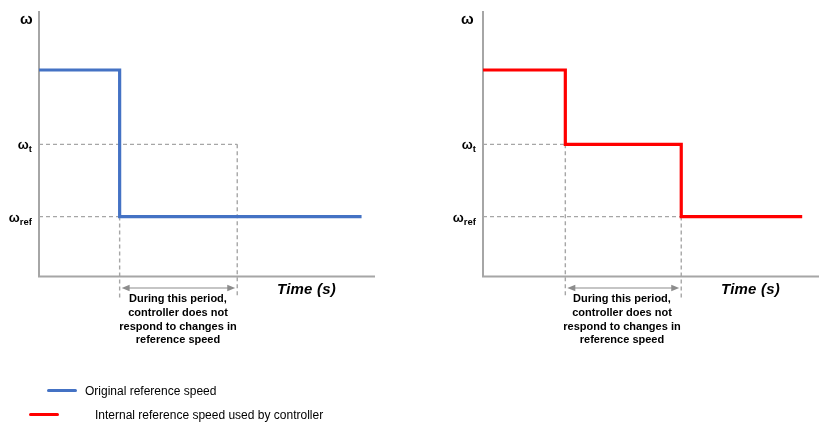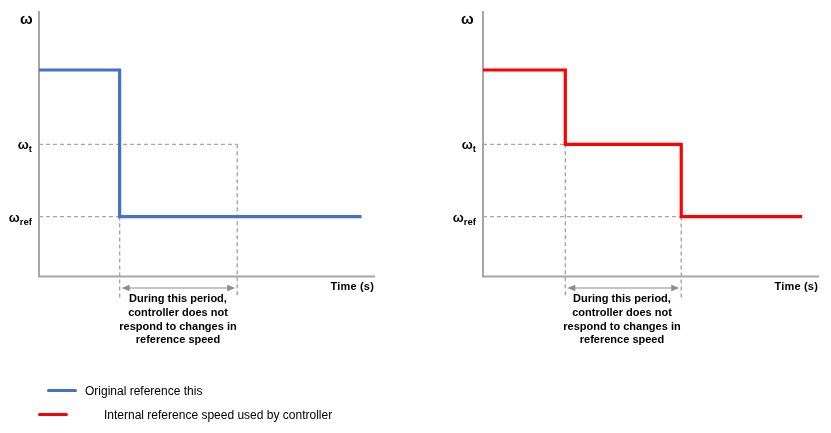--- a/index.html
+++ b/index.html
@@ -3,21 +3,21 @@
 <meta charset="utf-8">
 <style>
   html,body{margin:0;padding:0;background:#ffffff;}
   #page{position:relative;width:831px;height:433px;background:#ffffff;overflow:hidden;
         font-family:"Liberation Sans",sans-serif;color:#000;}
   #charts-canvas{position:absolute;left:0;top:0;}
   .abs{position:absolute;font-weight:bold;}
   .y-label{font-size:15px;font-weight:bold;}
   .tick-label{font-size:13px;text-align:right;width:32px;white-space:nowrap;}
   .tick-label .sub{font-size:9.5px;vertical-align:-0.28em;}
-  .x-label{font-size:11px;font-weight:bold;width:135px;text-align:right;letter-spacing:0.2px;}
+  .x-label{font-size:15px;font-weight:bold;width:135px;text-align:center;letter-spacing:0.2px;font-style:italic;}
   .annotation{width:142px;text-align:center;font-size:11px;line-height:13.8px;}
   .legend-row{position:absolute;display:flex;align-items:center;gap:8px;height:15px;}
   .legend-swatch{width:30px;height:3.6px;border-radius:2px;}
   .legend-label{font-size:12px;white-space:nowrap;}
 </style>
 </head>
 <body>
 
 <div id="page">
 
@@ -65,20 +65,20 @@
   <div class="abs x-label" style="left:683px;top:280px;">Time (s)</div>
   <div class="abs annotation" style="left:551px;top:292px;">
     <div>During this period,</div>
     <div>controller does not</div>
     <div>respond to changes in</div>
     <div>reference speed</div>
   </div>
 
   <div class="legend-row" style="left:47px;top:383px;">
     <div class="legend-swatch" style="background: rgb(68, 114, 196);"></div>
-    <div class="legend-label">Original reference this</div>
+    <div class="legend-label">Original reference speed</div>
   </div>
-  <div class="legend-row" style="left:38px;top:407px;gap:36px;">
+  <div class="legend-row" style="left:29px;top:407px;gap:36px;">
     <div class="legend-swatch" style="background: rgb(255, 0, 0);"></div>
     <div class="legend-label">Internal reference speed used by controller</div>
   </div>
 
 </div>
 
 </body></html>

